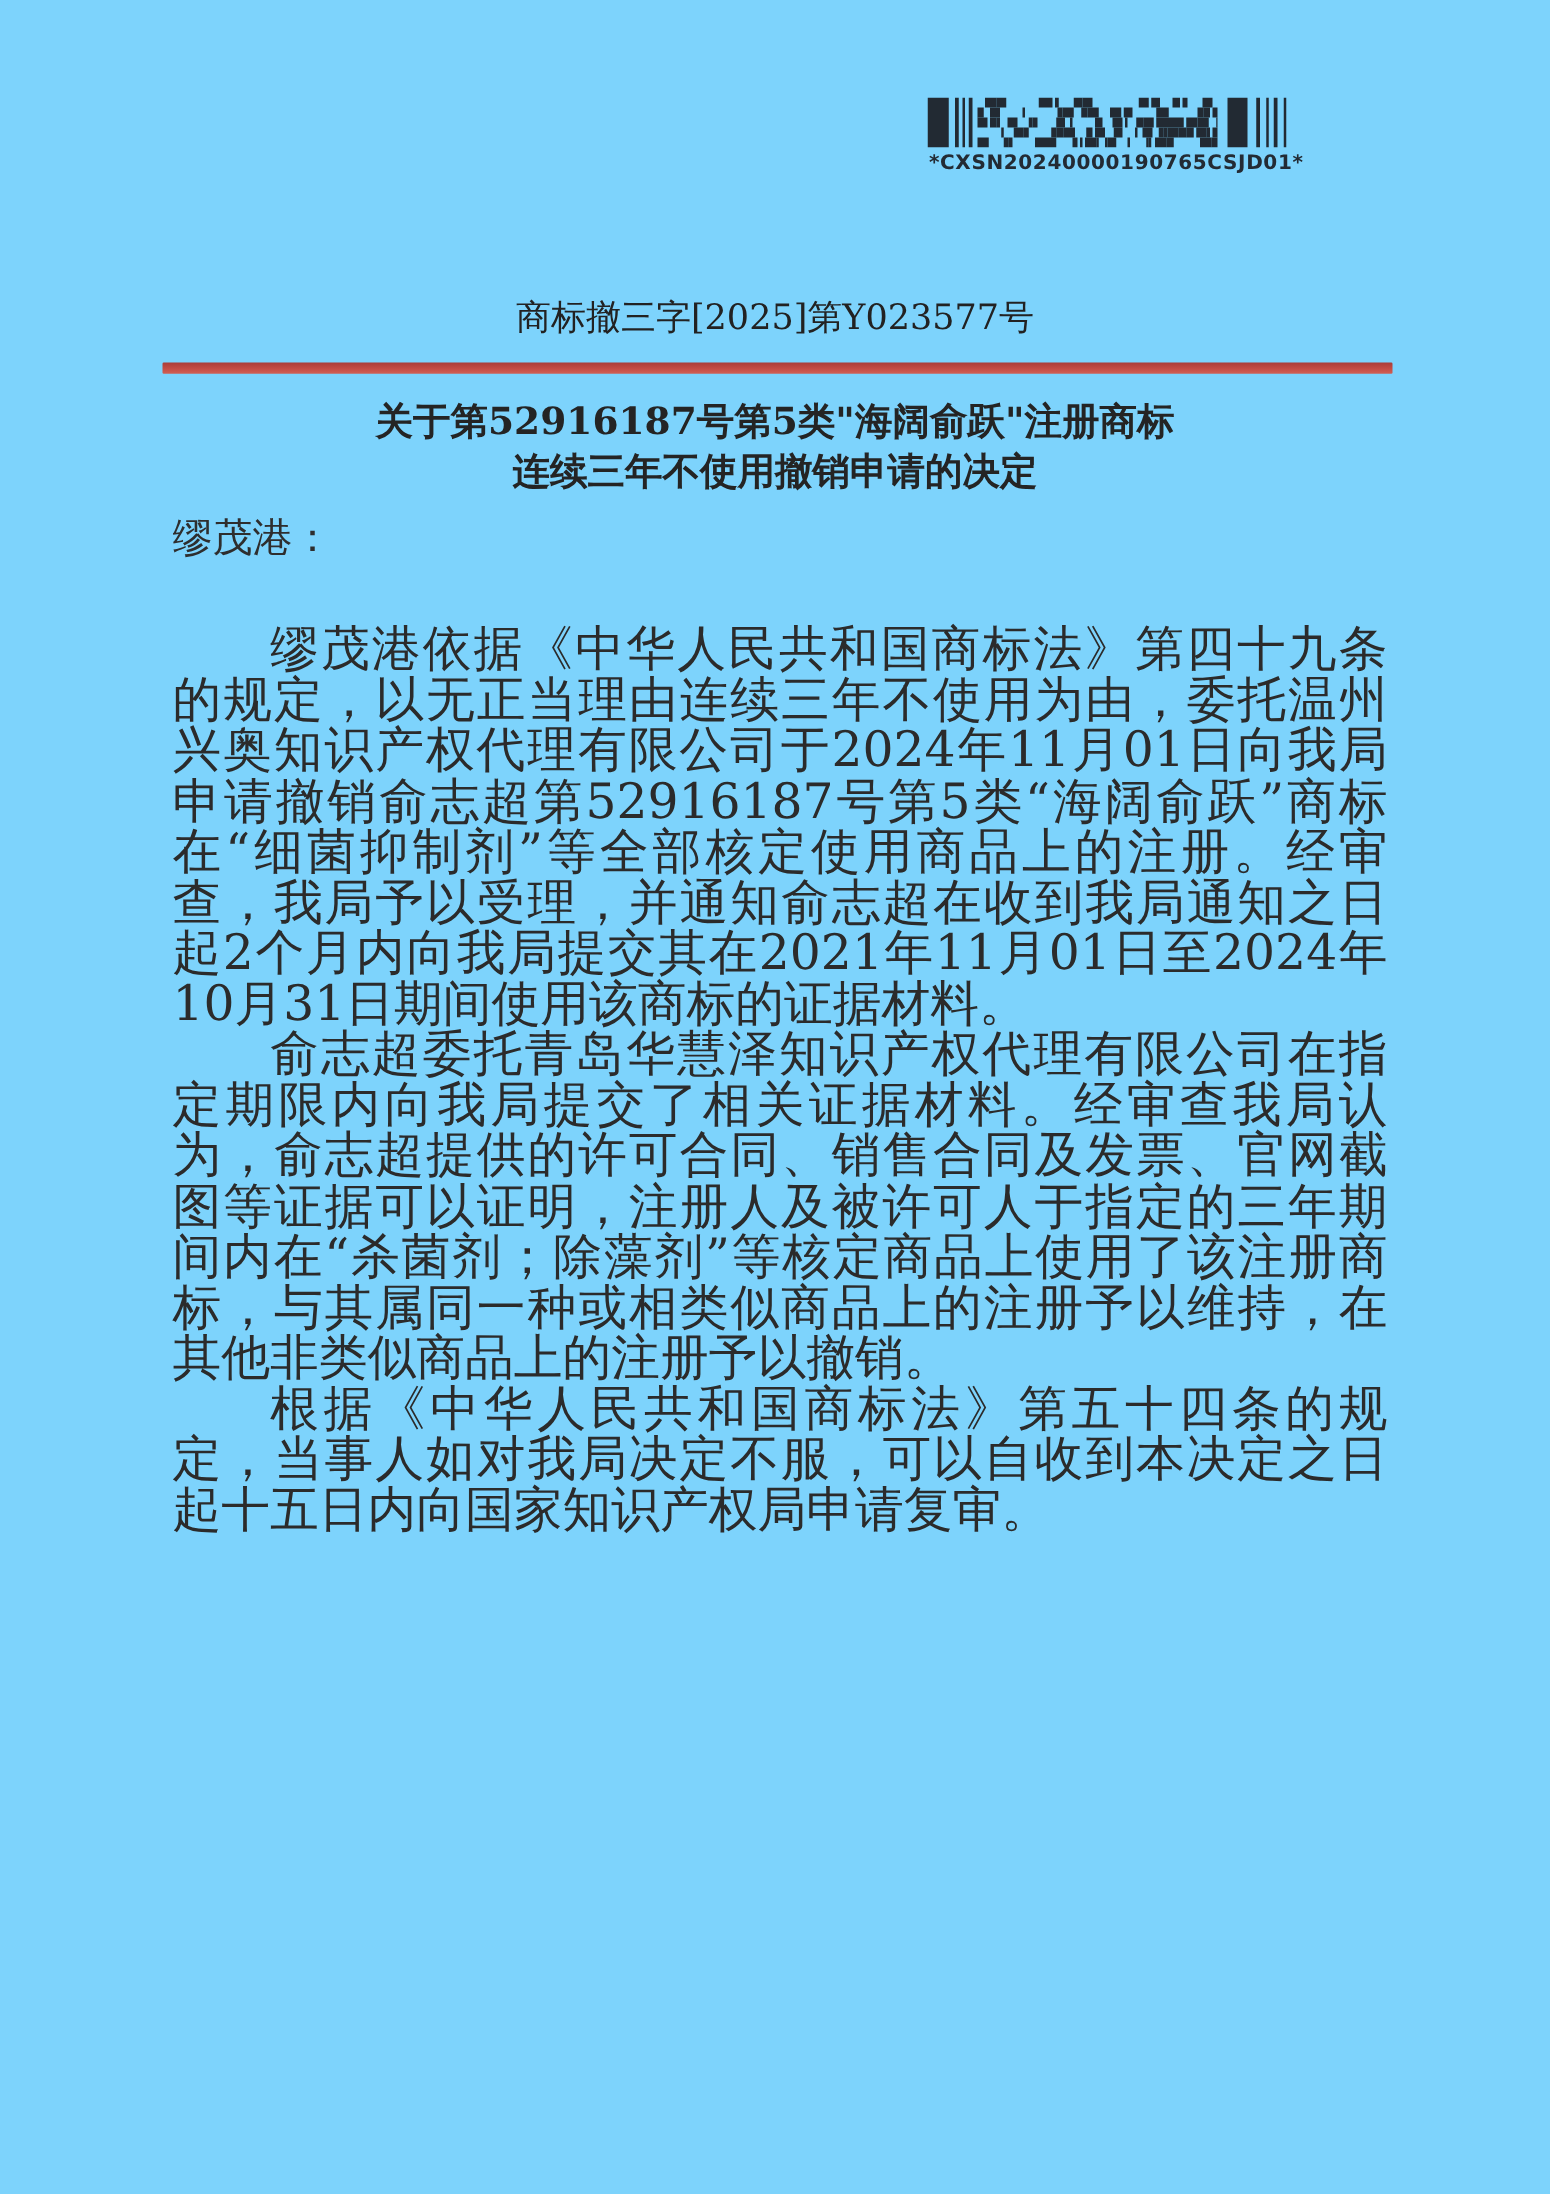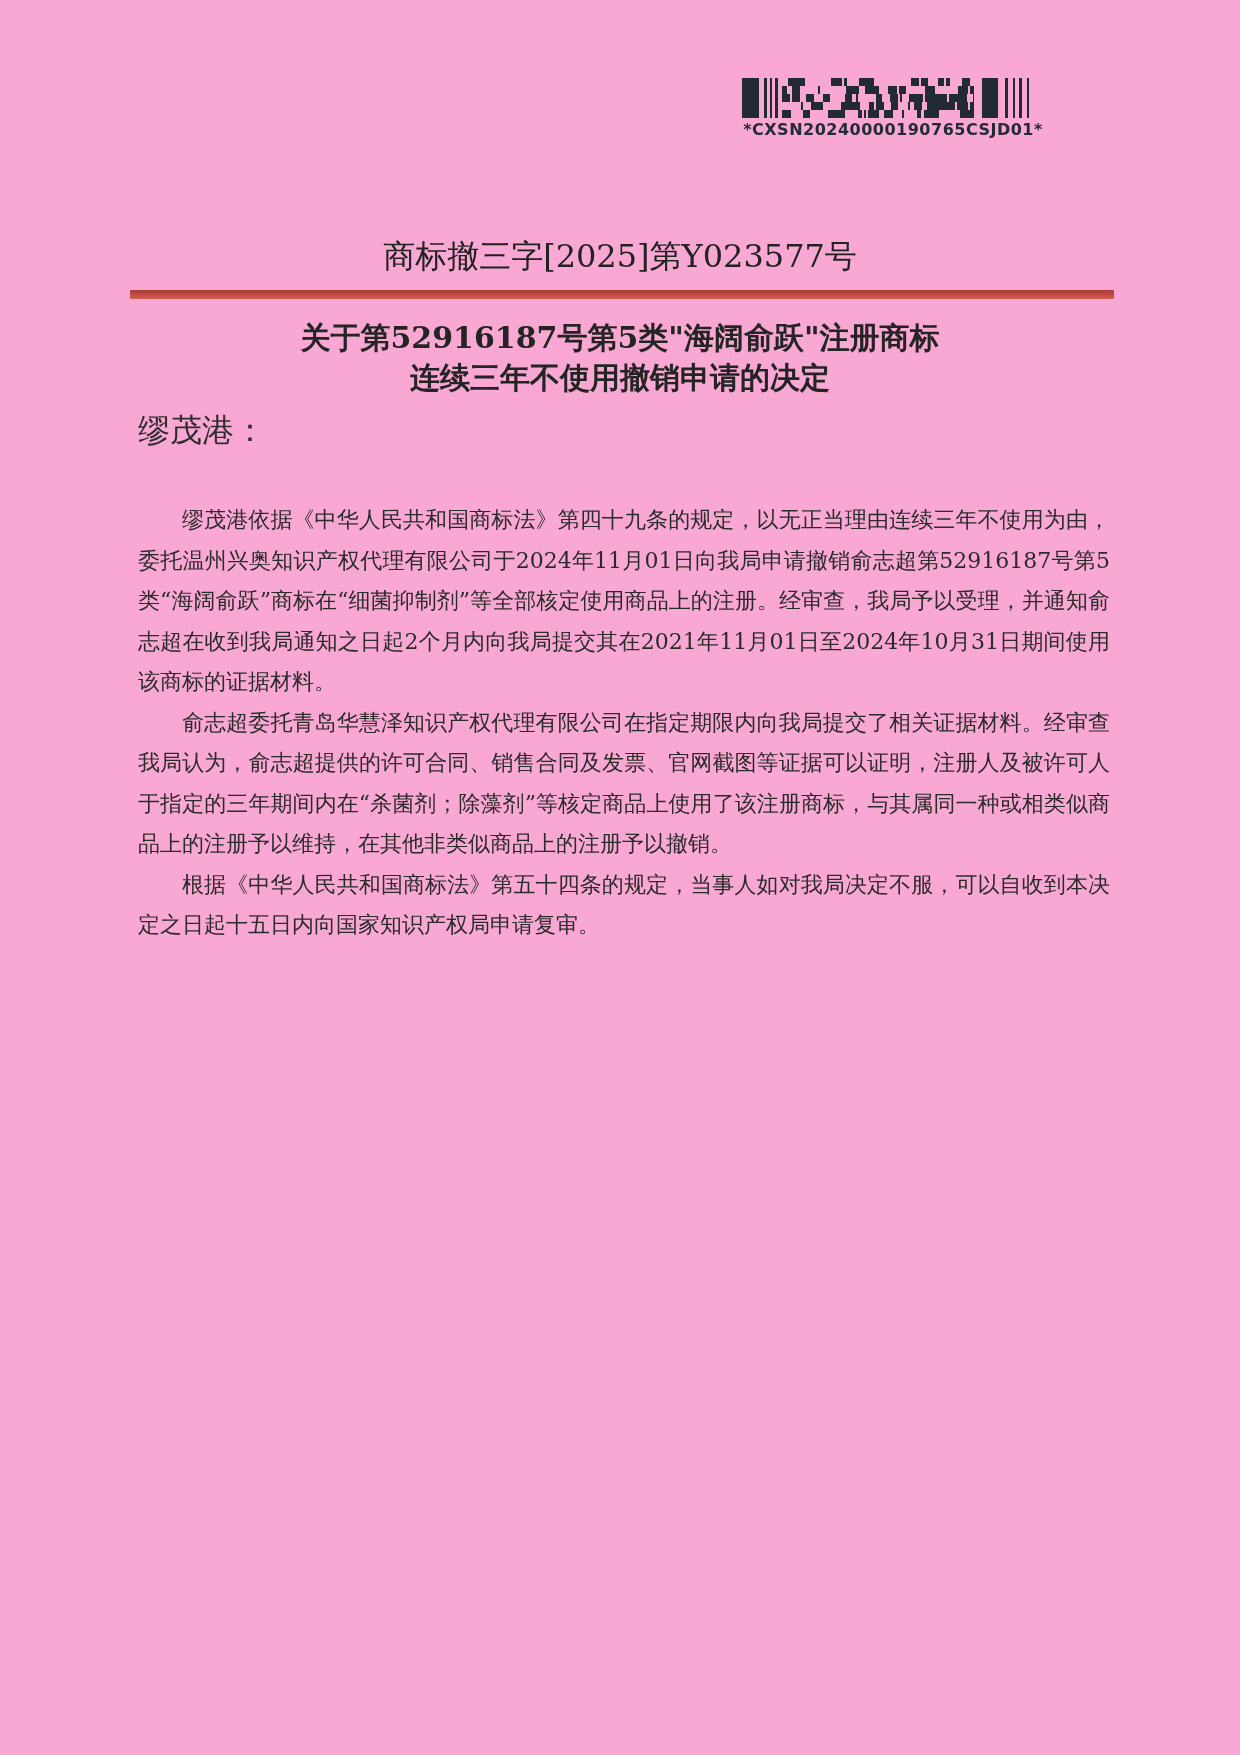--- a/index.html
+++ b/index.html
@@ -2,21 +2,21 @@
 <html><head>
 <meta charset="utf-8">
 <style>
   * { margin: 0; padding: 0; box-sizing: border-box; }
   html, body { background: #e8e8e8; }
   .page {
     position: relative;
     width: 1240px;
     height: 1755px;
     margin: 0 auto;
-    background: #f9a8d4;
+    background: #7dd3fc;
     font-family: "DejaVu Serif", "Liberation Serif", serif;
     color: #2e2e2e;
     overflow: hidden;
   }
   .barcode-wrap {
     position: absolute;
     top: 78px;
     left: 742px;
     width: 302px;
     text-align: center;
@@ -42,21 +42,21 @@
     font-weight: 400;
     letter-spacing: 3px;
     color: #9c3b43;
   }
   .docnum {
     position: absolute;
     top: 235px;
     left: 0;
     width: 100%;
     text-align: center;
-    font-size: 32px;
+    font-size: 28px;
     color: #222222;
   }
   .divider {
     position: absolute;
     top: 290px;
     left: 130px;
     width: 984px;
     height: 9px;
     background: linear-gradient(180deg, #aa3d39 0%, #c44c44 55%, #cf5f55 100%);
     border-radius: 1px;
@@ -78,21 +78,21 @@
     left: 138px;
     width: 970px;
     font-size: 32px;
     line-height: 44px;
   }
   .body-text {
     position: absolute;
     top: 500px;
     left: 138px;
     width: 972px;
-    font-size: 22px;
+    font-size: 39px;
     line-height: 40.5px;
     text-align: justify;
     color: #2b2b2b;
   }
   .body-text p { text-indent: 2em; margin: 0; }
 </style>
 </head>
 <body>
 
 <div class="page">

